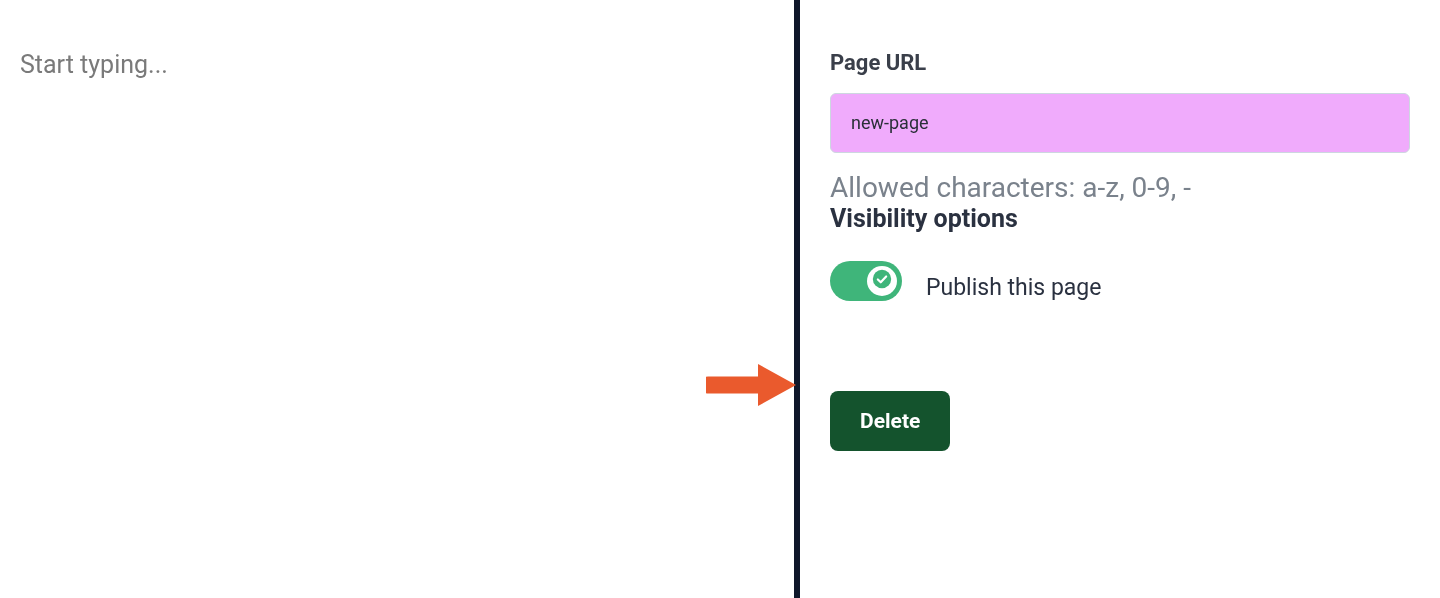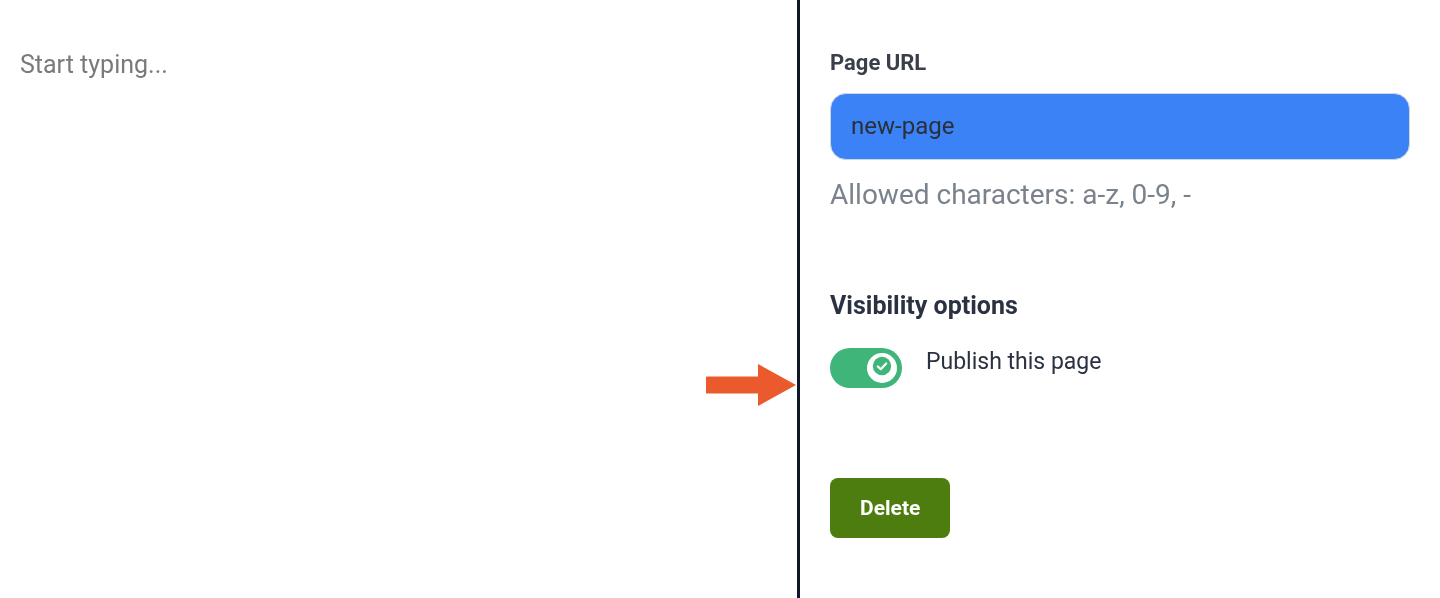--- a/index.html
+++ b/index.html
@@ -12,21 +12,21 @@
       background: #ffffff;
       width: 1440px;
       height: 598px;
       display: flex;
       position: relative;
       overflow: hidden;
     }
     .left-panel {
       flex: 1;
       padding: 50px 20px 20px 20px;
-      border-right: 3px solid #0f172a;
+      border-right: 6px solid #0f172a;
     }
     .editor-placeholder {
       font-size: 25px;
       color: #7a7a7a;
       font-weight: 400;
     }
     .right-panel {
       width: 640px;
       padding: 50px 30px 20px 30px;
       display: flex;
@@ -35,44 +35,43 @@
     }
     .field-label {
       font-size: 22px;
       color: #3a3f4a;
       margin-bottom: 18px;
       font-weight: 700;
     }
     .url-input {
       width: 100%;
       padding: 18px 20px;
-      font-size: 24px;
+      font-size: 18px;
       color: #2a2f38;
       border: 1px solid #cdd7e0;
-      border-radius: 16px;
-      background: #3b82f6;
+      border-radius: 6px;
+      background: #f0abfc;
       outline: none;
       font-family: inherit;
       line-height: 1.2;
     }
     .helper-text {
       font-size: 28px;
       color: #7a828c;
       margin-top: 18px;
     }
     .section-heading {
       font-size: 25px;
       font-weight: 700;
       color: #2a3140;
-      margin-top: 80px;
       margin-bottom: 28px;
     }
     .toggle-row {
       display: flex;
-      align-items: flex-start;
+      align-items: flex-end;
       gap: 24px;
     }
     .toggle {
       width: 72px;
       height: 40px;
       background: #3fb57a;
       border-radius: 20px;
       position: relative;
       cursor: pointer;
       flex-shrink: 0;
@@ -93,21 +92,21 @@
       width: 20px;
       height: 20px;
     }
     .toggle-label {
       font-size: 23px;
       color: #2a3140;
     }
     .delete-button {
       margin-top: 90px;
       align-self: flex-start;
-      background: #4d7c0f;
+      background: #14532d;
       color: #ffffff;
       border: none;
       border-radius: 8px;
       padding: 18px 30px;
       font-size: 21px;
       font-weight: 700;
       cursor: pointer;
       font-family: inherit;
     }
     .pointer-arrow {

